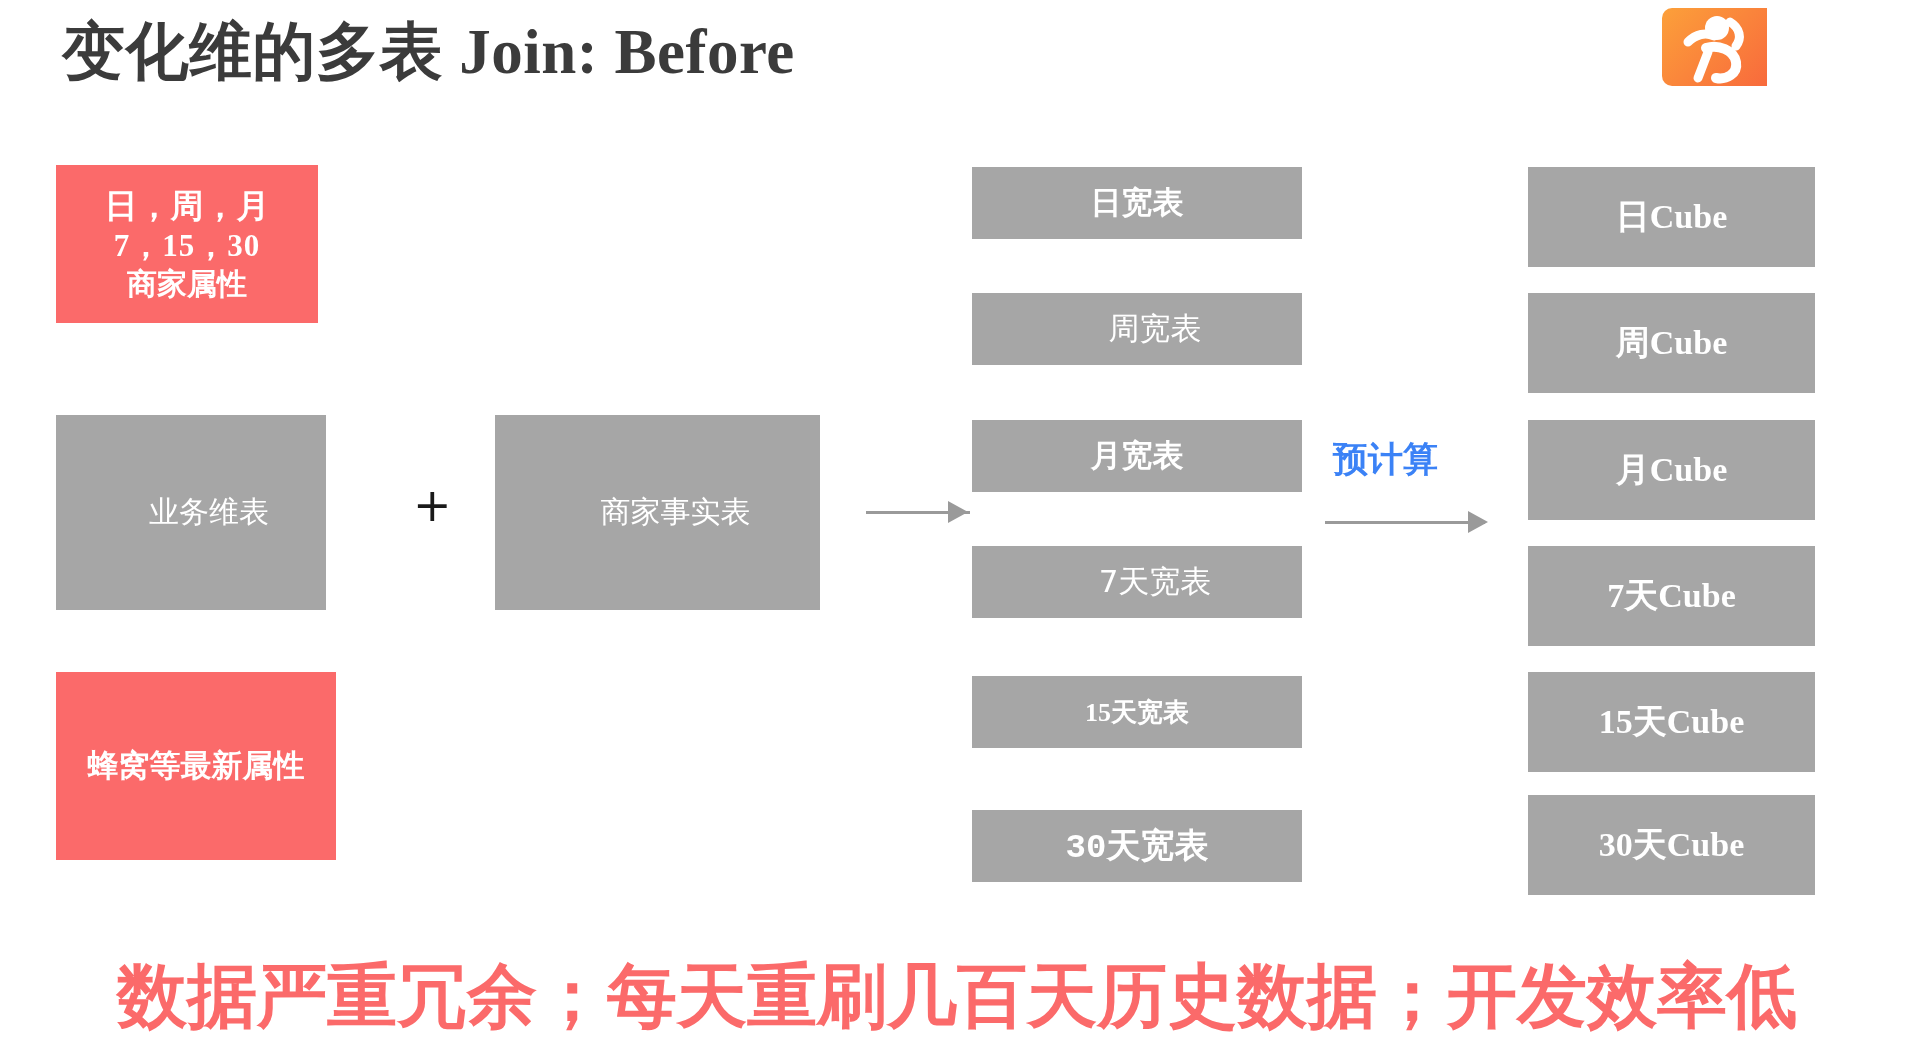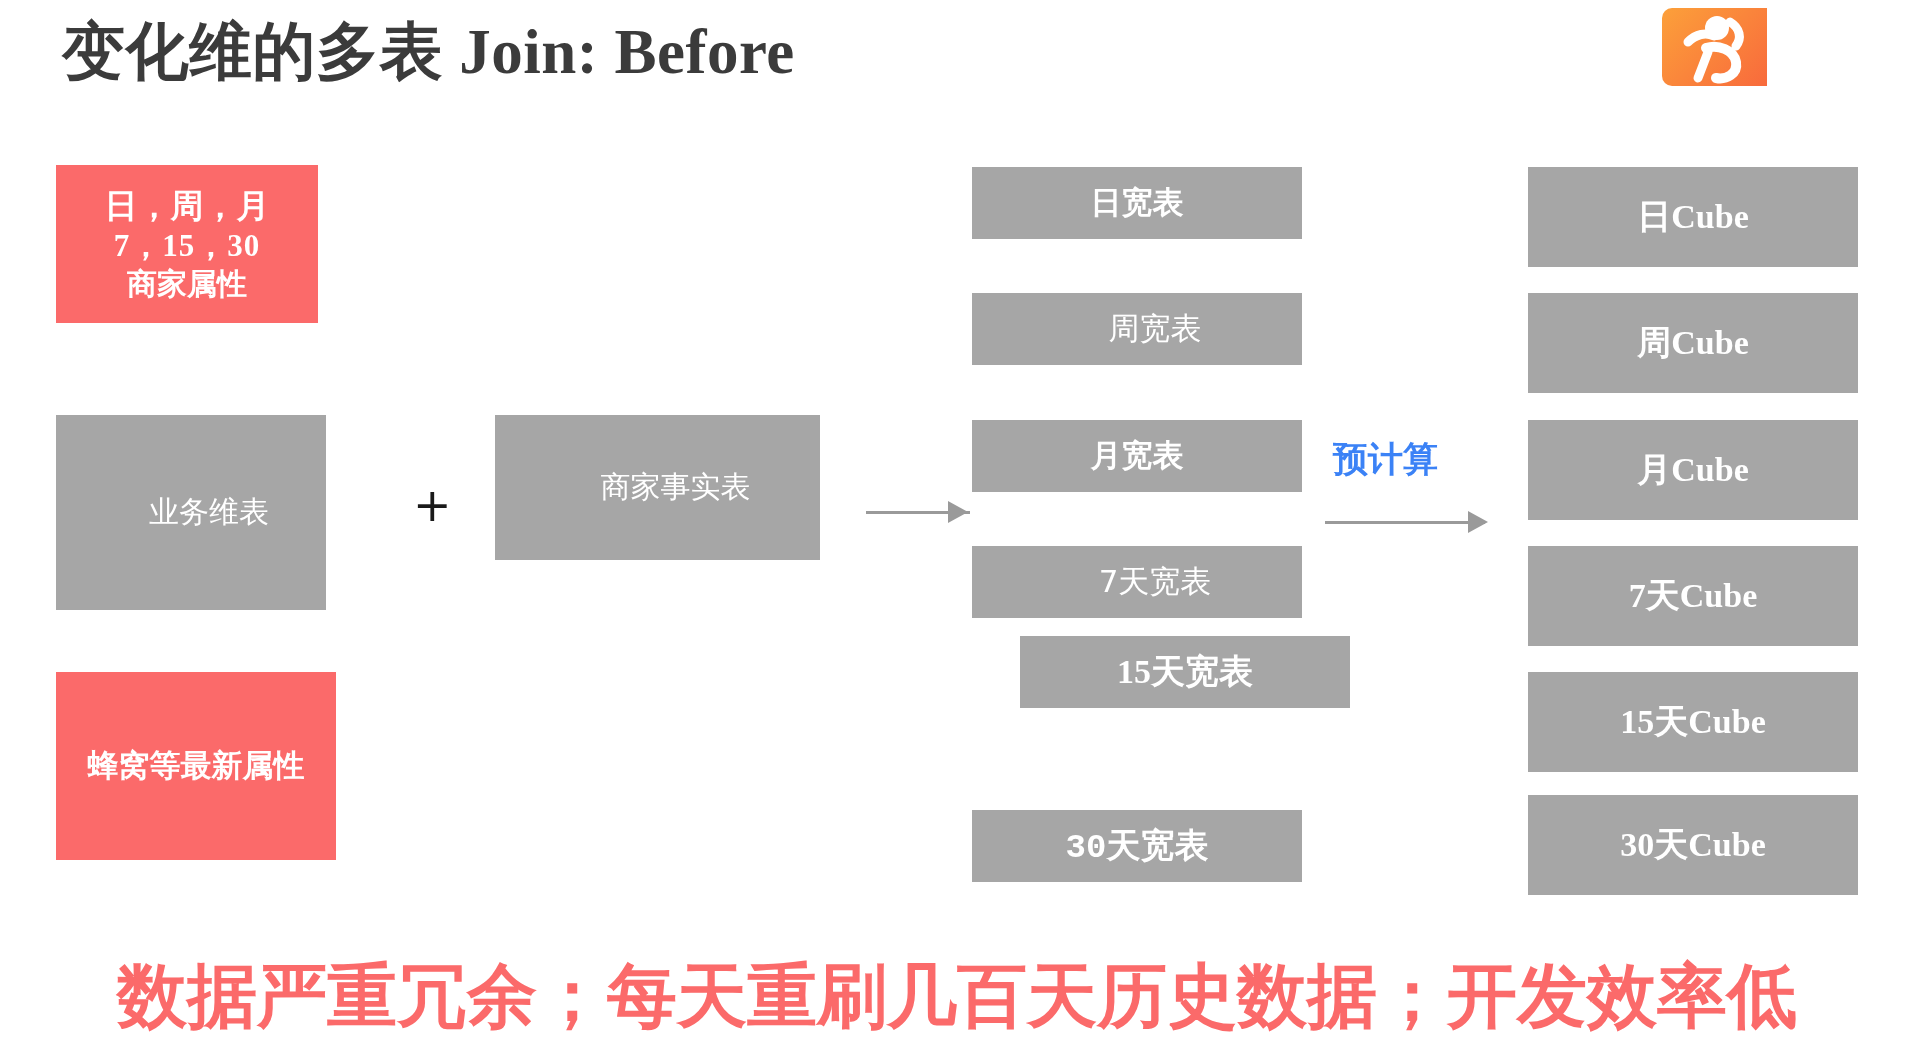--- a/index.html
+++ b/index.html
@@ -110,32 +110,32 @@
   }
   #plus-sign {
     position: absolute;
     left: 413px; top: 482px;
     font-size: 46px; color: #1a1a1a;
     font-family: "DejaVu Sans", sans-serif;
     font-weight: normal;
     line-height: 1;
   }
   #gray-fact-box {
-    left: 495px; top: 415px; width: 325px; height: 145px;
+    left: 495px; top: 415px; width: 325px; height: 195px;
     font-size: 30px;
   }
   #red-latest-box {
     left: 56px; top: 672px; width: 280px; height: 188px;
     font-size: 31px;
   }
 
   
   .col-mid { left: 972px; width: 330px; height: 72px; }
   
-  .col-right { left: 1528px; width: 330px; height: 100px; }
+  .col-right { left: 1528px; width: 287px; height: 100px; }
 
   
   .arrow-line {
     position: absolute;
     height: 3px;
     background: #9a9a9a;
   }
   .arrow-head {
     position: absolute;
     width: 0; height: 0;
@@ -215,21 +215,21 @@
 </div>
 <div class="box box-gray col-mid t-sans" style="top:293px; font-size:31px;">
   <span class="lbl">周宽表</span>
 </div>
 <div class="box box-gray col-mid t-sans-bold" style="top:420px; font-size:31px;">
   <span class="lbl">月宽表</span>
 </div>
 <div class="box box-gray col-mid t-sans" style="top:546px; font-size:31px;">
   <span class="lbl">7天宽表</span>
 </div>
-<div class="box box-gray col-mid t-serif" style="top:636px; font-size:34px;margin-left:48px;">
+<div class="box box-gray col-mid t-serif" style="top:676px; font-size:26px;">
   <span class="lbl">15天宽表</span>
 </div>
 <div class="box box-gray col-mid t-serif" style="top:810px; font-size:34px;font-family:Liberation Mono, monospace;">
   <span class="lbl">30天宽表</span>
 </div>
 
 <div id="precalc-label">预计算</div>
 <div>
   <div class="arrow-line" style="left:1325px; top:521px; width:160px;"></div>
   <div class="arrow-head" style="left:1468px; top:511px;"></div>

